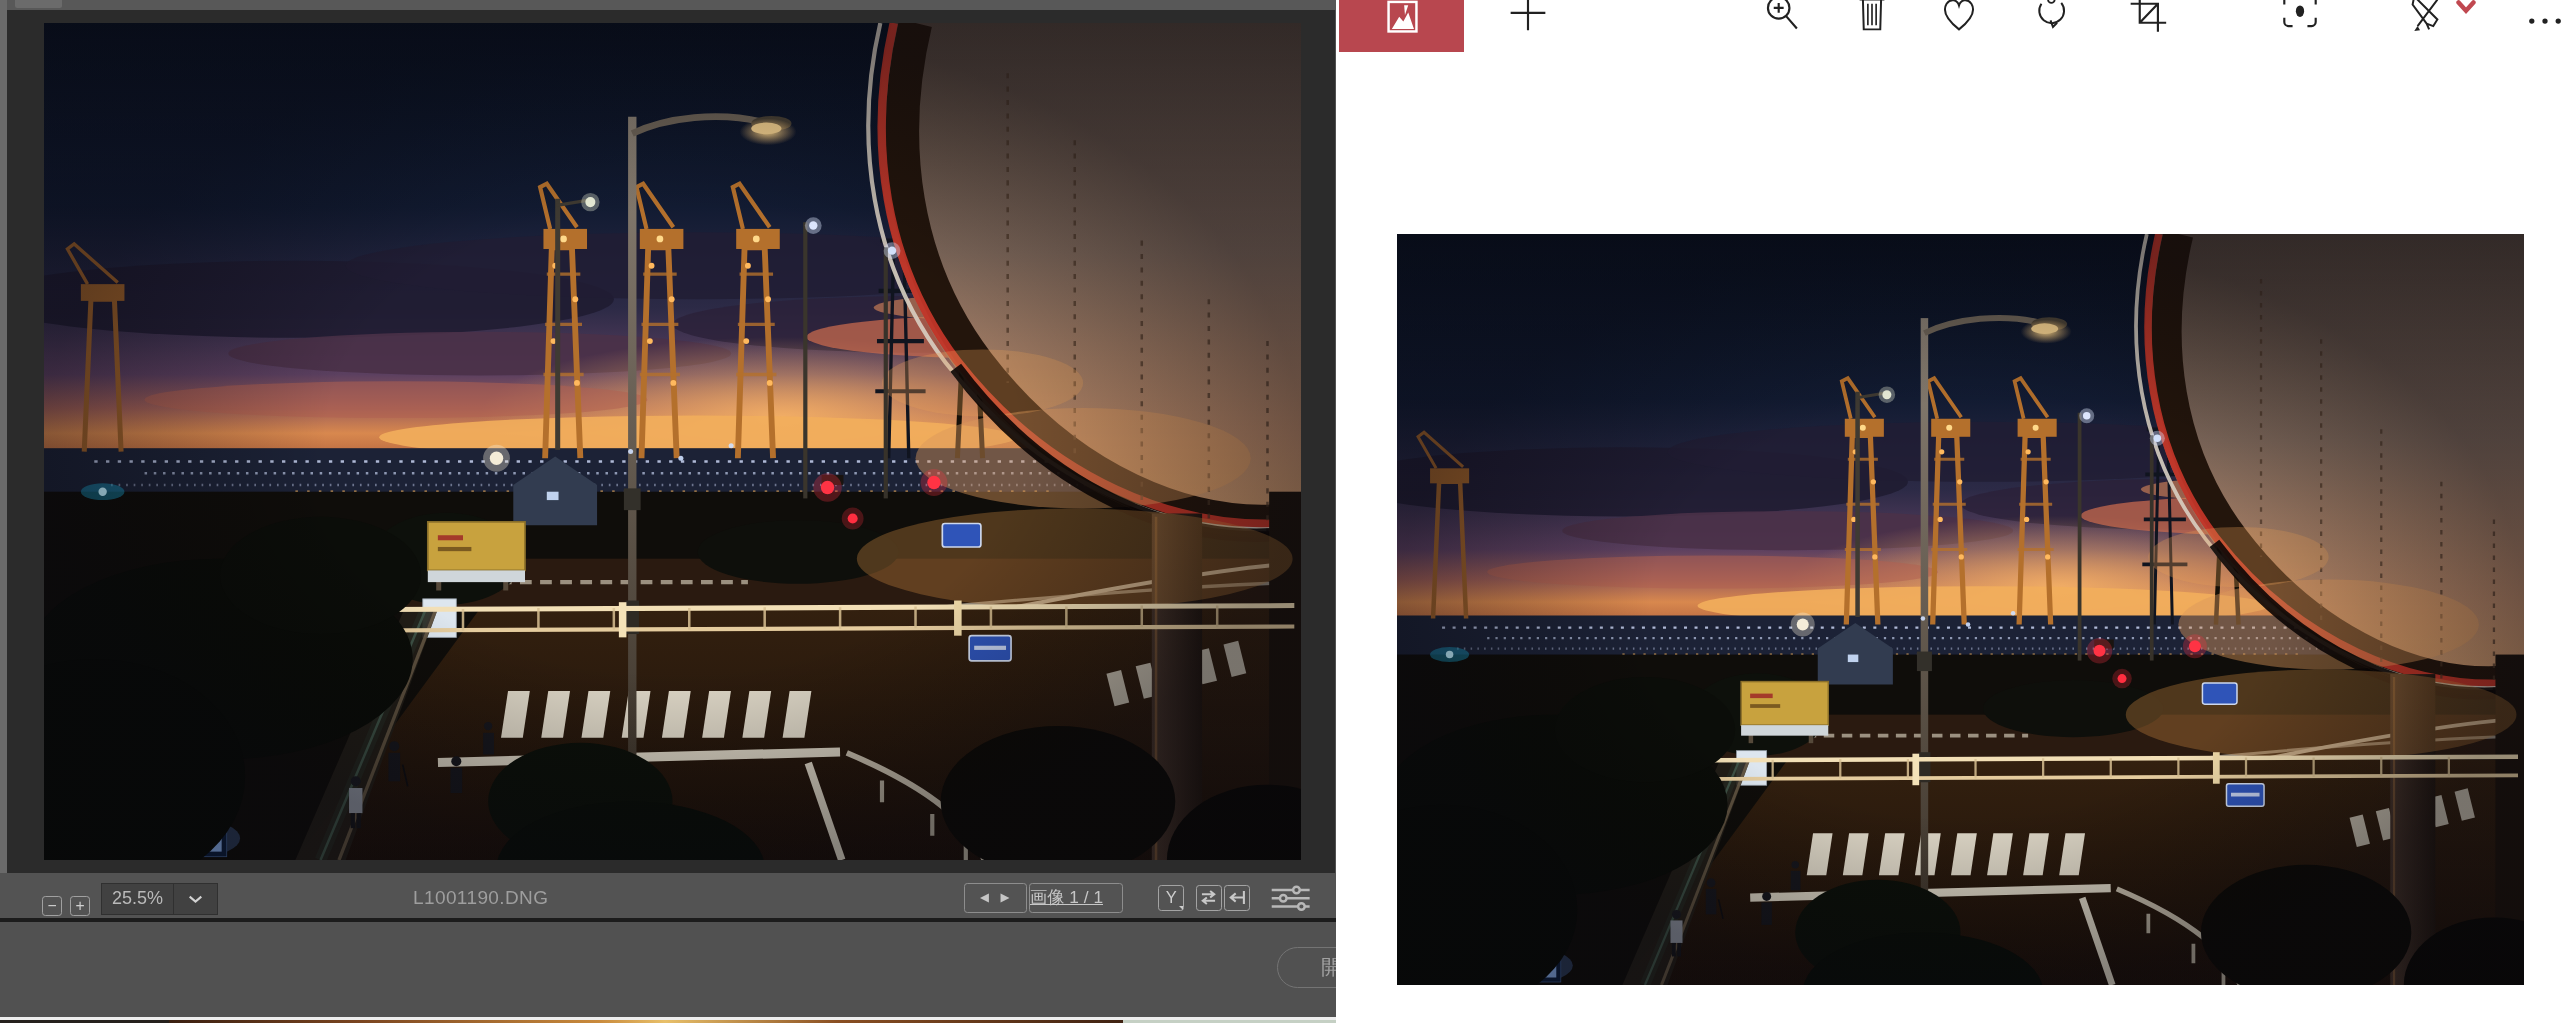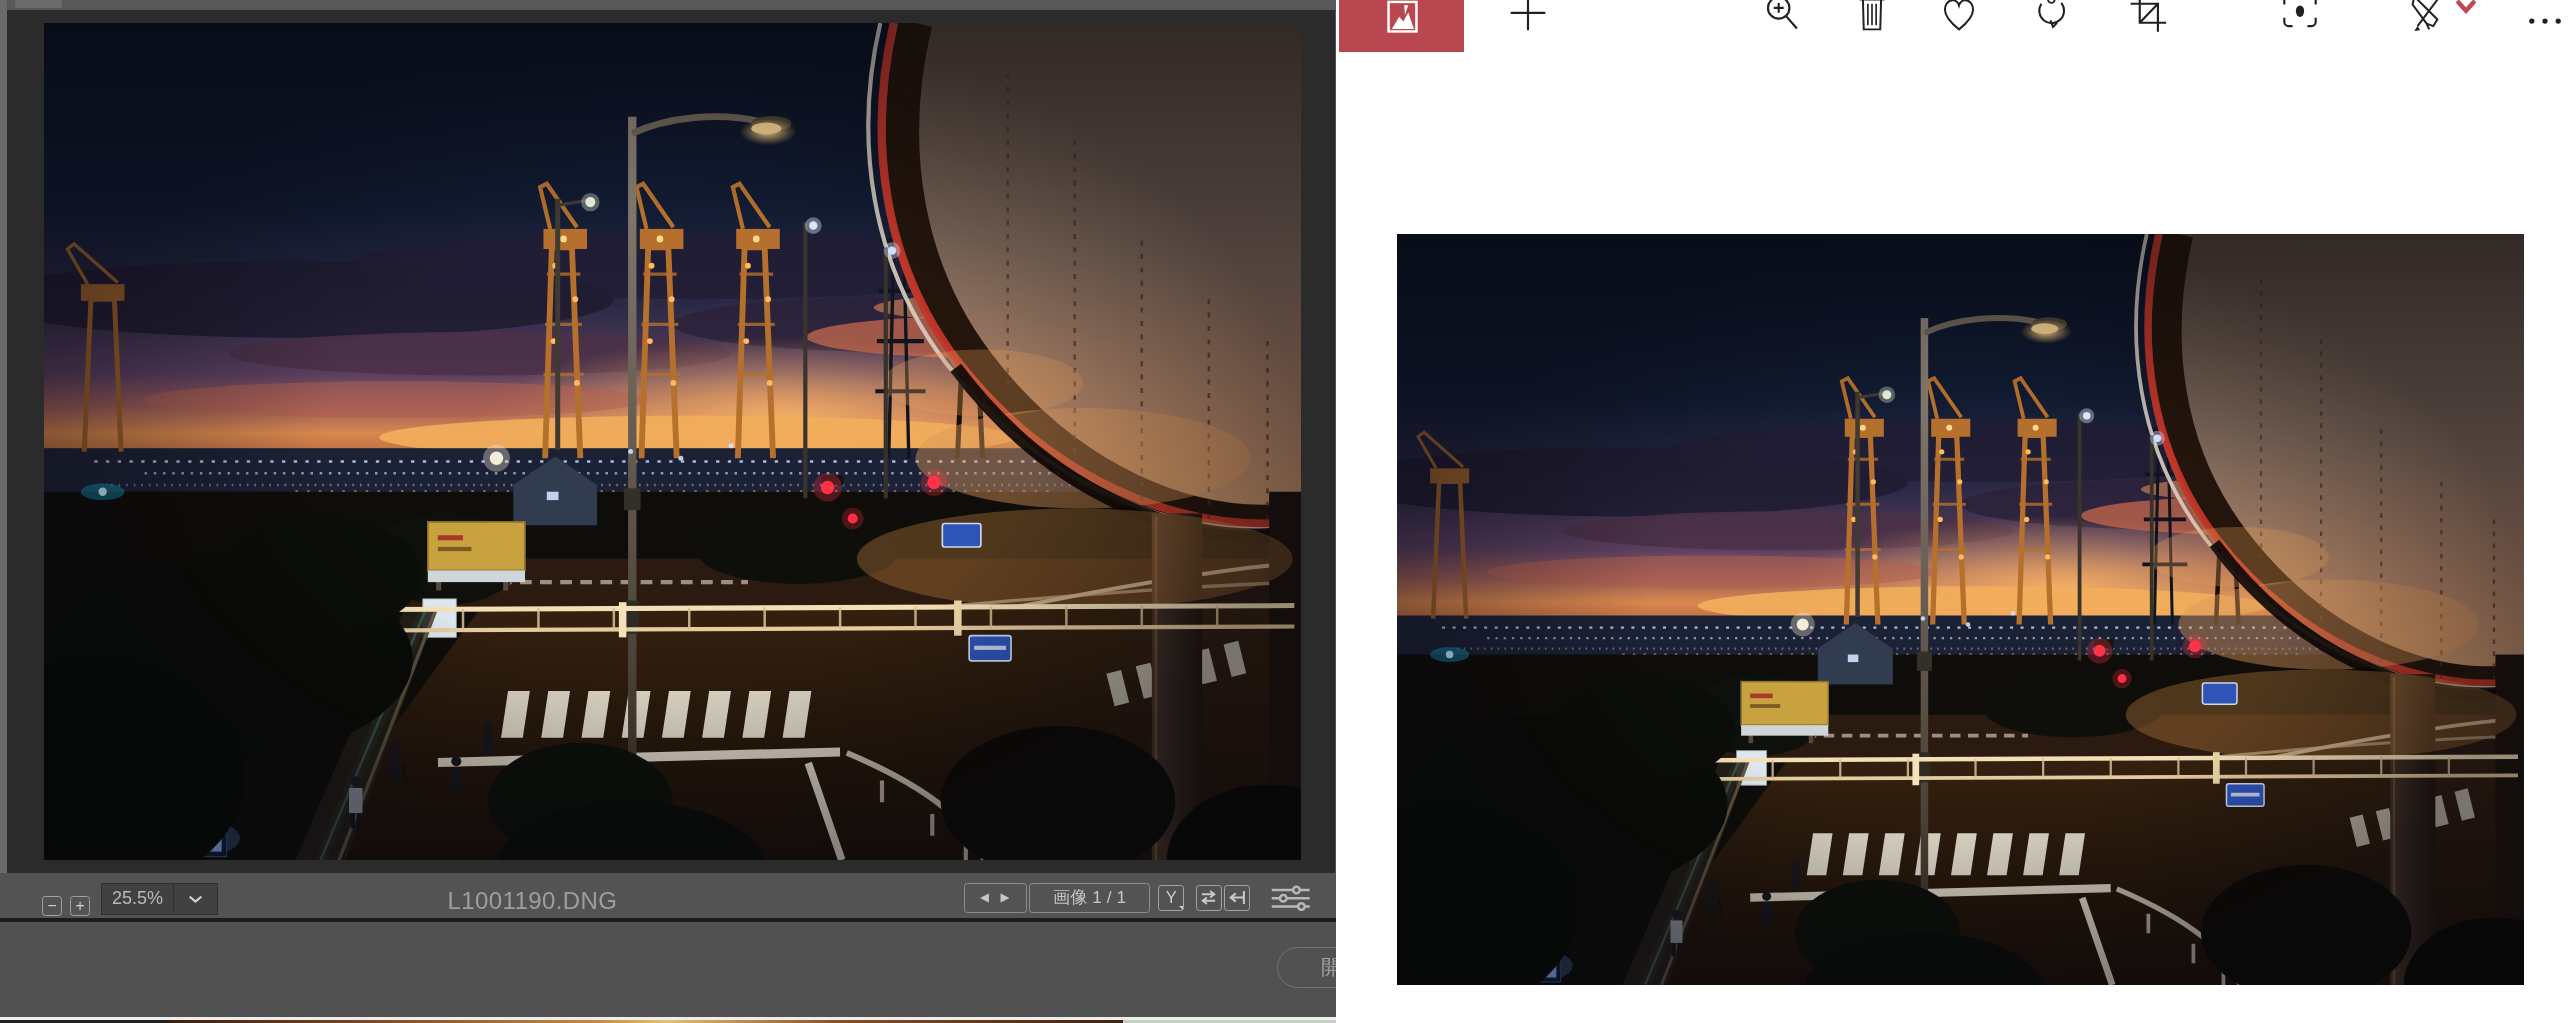--- a/index.html
+++ b/index.html
@@ -14,24 +14,24 @@
   #cr-photo{left:44px;top:23px;width:1257px;height:837px;}
   #cr-statusbar{left:0;top:873px;width:1336px;height:45px;background:#535353;}
   .sq-btn{width:20px;height:20px;border:1.7px solid #a0a0a0;border-radius:3.3px;color:#d0d0d0;
     font-size:15.7px;line-height:18px;text-align:center;box-sizing:border-box;}
   #zoom-out{left:42px;top:896px;}
   #zoom-in{left:70px;top:896px;}
   #zoom-field{left:101px;top:883px;width:71px;height:30px;background:#414141;border:0.8px solid #303030;
     color:#b9b9b9;font-size:18px;line-height:29px;text-align:center;}
   #zoom-chevron{left:173px;top:883px;width:43px;height:30px;background:#414141;border:0.8px solid #303030;}
   #zoom-chevron svg{position:absolute;left:14px;top:10.7px;}
-  #cr-filename{left:413px;top:887px;width:239px;text-align:center;color:#9e9e9e;font-size:24px;letter-spacing:0.4px;}
+  #cr-filename{left:413px;top:887px;width:239px;text-align:left;color:#9e9e9e;font-size:19px;letter-spacing:0.4px;}
   .nav-box{border:1.7px solid #8d8d8d;border-radius:3.3px;box-sizing:border-box;color:#c6c6c6;}
   #nav-arrows{left:964px;top:883px;width:63px;height:30px;font-size:11.6px;line-height:26.4px;text-align:center;letter-spacing:11.6px;text-indent:10px;}
-  #img-counter{left:1029px;top:883px;width:121px;height:30px;font-size:17.3px;line-height:26.4px;text-align:center;}
+  #img-counter{left:1029px;top:883px;width:94px;height:30px;font-size:17.3px;line-height:26.4px;text-decoration:underline;}
   .tool-btn{width:26.4px;height:26.4px;border:1.7px solid #a3a3a3;border-radius:3.3px;box-sizing:border-box;}
   #ba-y{left:1158px;top:885px;color:#cdcdcd;font-size:16.5px;line-height:23px;text-align:center;}
   #ba-y .caret{position:absolute;right:0.8px;bottom:0.8px;width:0;height:0;border-left:4.1px solid transparent;border-top:4.1px solid #cdcdcd;}
   #ba-swap{left:1196px;top:885px;}
   #ba-copy{left:1224px;top:885px;}
   #filmstrip-toggle{left:1270px;top:885px;width:43px;height:26.4px;}
   #cr-divider{left:0;top:918px;width:1336px;height:4.1px;background:#1c1c1c;}
   #cr-workflow-area{left:0;top:922px;width:1336px;height:95px;background:#515151;}
   #workflow-link{left:0;top:960px;width:1336px;text-align:center;color:#a8a8a8;font-size:18px;
     text-decoration:underline;cursor:pointer;}

